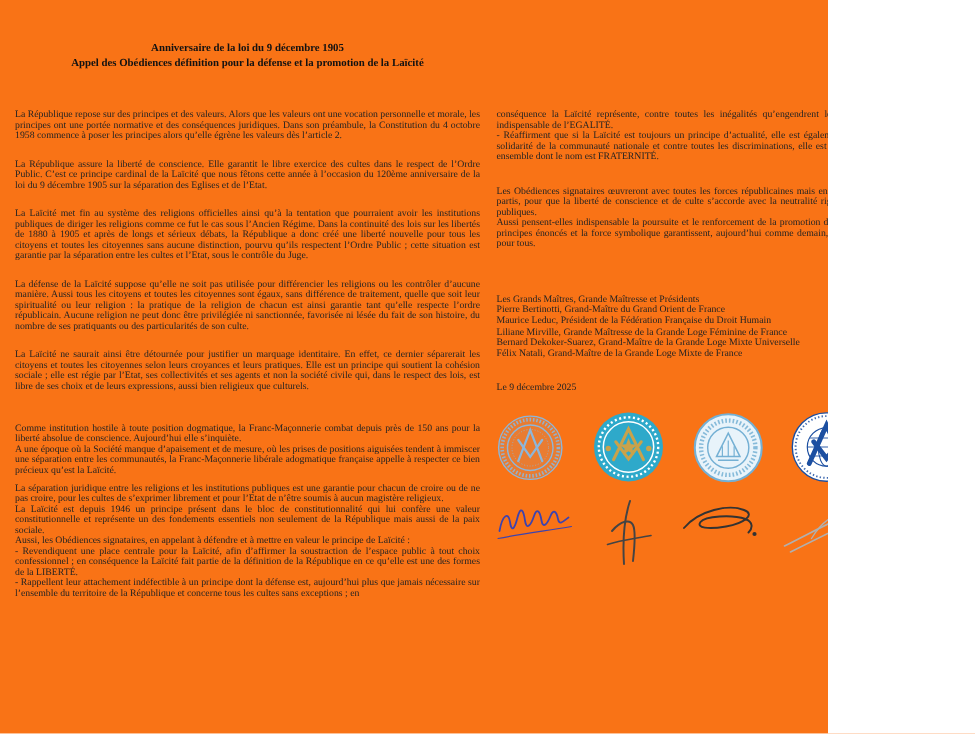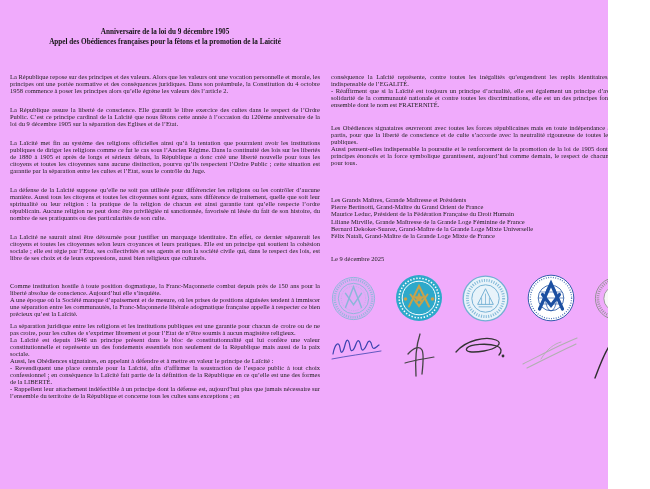--- a/index.html
+++ b/index.html
@@ -1,17 +1,17 @@
 <!DOCTYPE html>
 <html lang="fr"><head>
 <meta charset="utf-8">
 <style>
   html,body{margin:0;padding:0;background:#ffffff;}
   .page{
-    position:relative;width:608px;height:489px;background:#f0abfc;overflow:hidden;
+    position:relative;width:552px;height:489px;background:#f97316;overflow:hidden;
     font-family:"Liberation Serif","DejaVu Serif",serif;color:#1e1e1e;
     -webkit-font-smoothing:antialiased;
   }
   .title{
     position:absolute;left:10px;top:27px;width:310px;text-align:center;
     font-weight:bold;font-size:7.2px;line-height:10px;color:#121212;
   }
   .col{
     position:absolute;top:73px;font-size:6.5px;line-height:7px;
     text-align:justify;color:#232323;
@@ -31,21 +31,21 @@
   .seal{display:block;}
   .sig{display:block;}
 </style>
 </head>
 <body>
 
 <div class="page">
 
   <div class="title">
     <div>Anniversaire de la loi du 9 décembre 1905</div>
-    <div>Appel des Obédiences françaises pour la fêtons et la promotion de la Laïcité</div>
+    <div>Appel des Obédiences définition pour la défense et la promotion de la Laïcité</div>
   </div>
 
   <div class="col col-left">
     <p>La République repose sur des principes et des valeurs. Alors que les valeurs ont une vocation personnelle et morale, les principes ont une portée normative et des conséquences juridiques. Dans son préambule, la Constitution du 4 octobre 1958 commence à poser les principes alors qu’elle égrène les valeurs dès l’article 2.</p>
     <p>La République assure la liberté de conscience. Elle garantit le libre exercice des cultes dans le respect de l’Ordre Public. C’est ce principe cardinal de la Laïcité que nous fêtons cette année à l’occasion du 120ème anniversaire de la loi du 9 décembre 1905 sur la séparation des Eglises et de l’Etat.</p>
     <p>La Laïcité met fin au système des religions officielles ainsi qu’à la tentation que pourraient avoir les institutions publiques de diriger les religions comme ce fut le cas sous l’Ancien Régime. Dans la continuité des lois sur les libertés de 1880 à 1905 et après de longs et sérieux débats, la République a donc créé une liberté nouvelle pour tous les citoyens et toutes les citoyennes sans aucune distinction, pourvu qu’ils respectent l’Ordre Public ; cette situation est garantie par la séparation entre les cultes et l’Etat, sous le contrôle du Juge.</p>
     <p>La défense de la Laïcité suppose qu’elle ne soit pas utilisée pour différencier les religions ou les contrôler d’aucune manière. Aussi tous les citoyens et toutes les citoyennes sont égaux, sans différence de traitement, quelle que soit leur spiritualité ou leur religion : la pratique de la religion de chacun est ainsi garantie tant qu’elle respecte l’ordre républicain. Aucune religion ne peut donc être privilégiée ni sanctionnée, favorisée ni lésée du fait de son histoire, du nombre de ses pratiquants ou des particularités de son culte.</p>
     <p class="gap-xl">La Laïcité ne saurait ainsi être détournée pour justifier un marquage identitaire. En effet, ce dernier séparerait les citoyens et toutes les citoyennes selon leurs croyances et leurs pratiques. Elle est un principe qui soutient la cohésion sociale ; elle est régie par l’Etat, ses collectivités et ses agents et non la société civile qui, dans le respect des lois, est libre de ses choix et de leurs expressions, aussi bien religieux que culturels.</p>
     <p class="tight">Comme institution hostile à toute position dogmatique, la Franc-Maçonnerie combat depuis près de 150 ans pour la liberté absolue de conscience. Aujourd’hui elle s’inquiète.</p>
     <p class="gap-sm">A une époque où la Société manque d’apaisement et de mesure, où les prises de positions aiguisées tendent à immiscer une séparation entre les communautés, la Franc-Maçonnerie libérale adogmatique française appelle à respecter ce bien précieux qu’est la Laïcité.</p>

